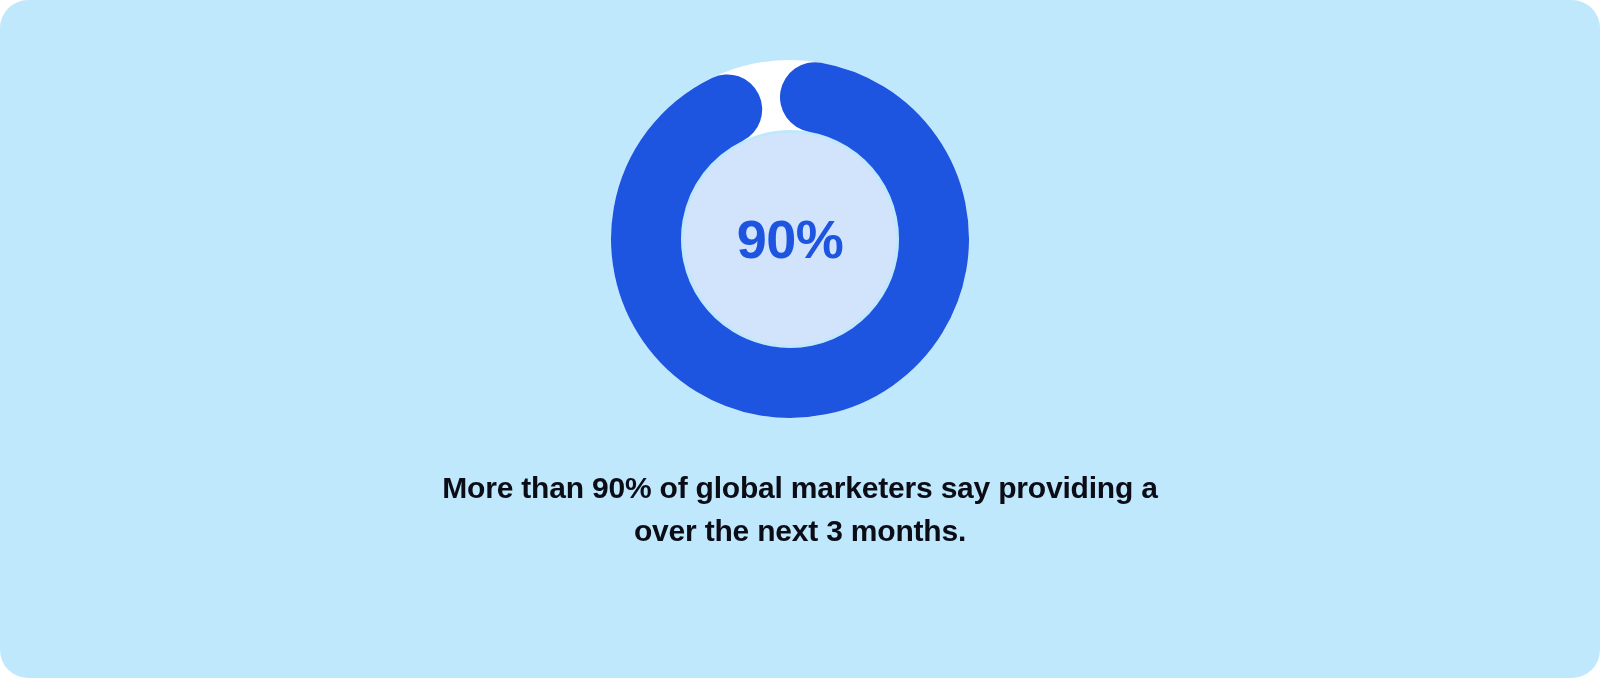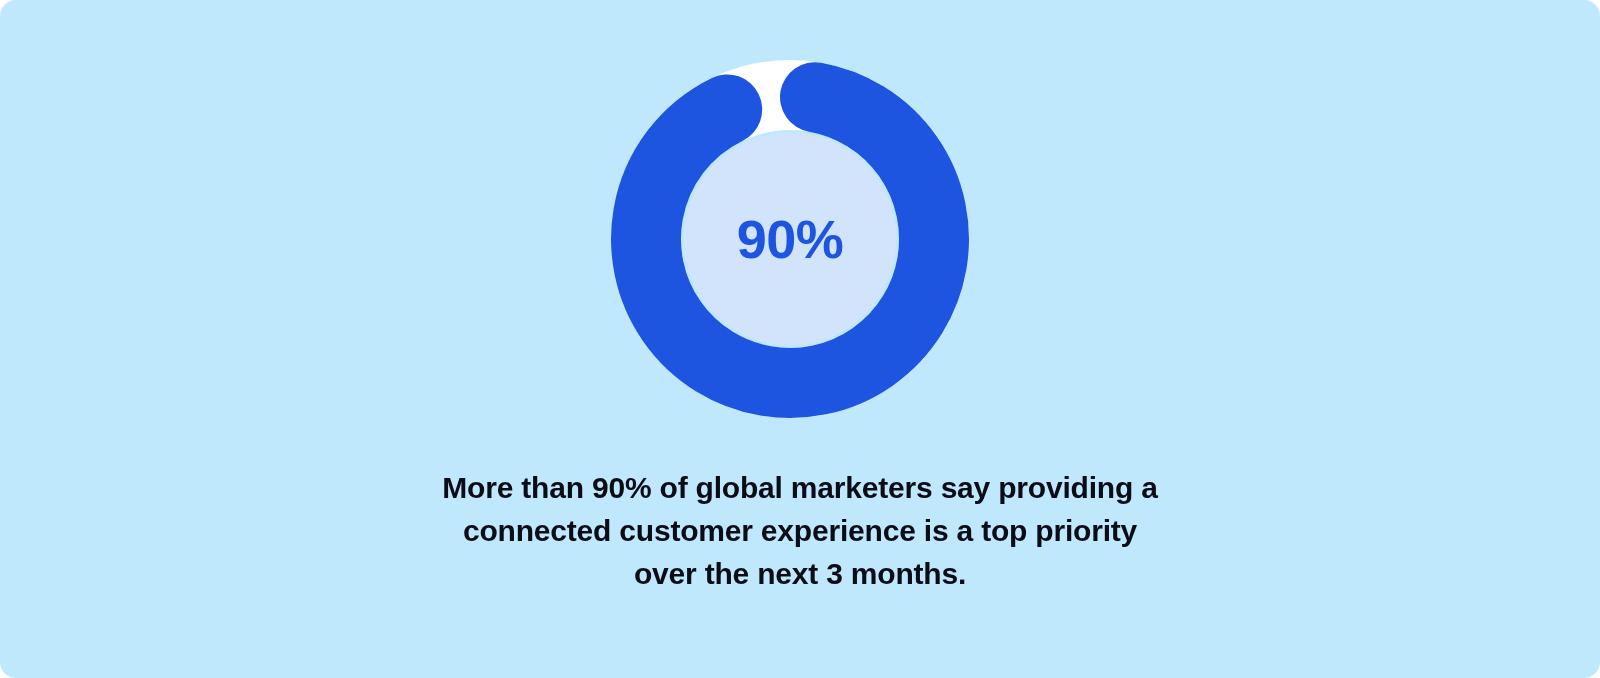--- a/index.html
+++ b/index.html
@@ -13,21 +13,21 @@
     overflow: hidden;
     font-family: "Liberation Sans", sans-serif;
   }
 
   .infographic-card {
     position: relative;
     width: 1600px;
     height: 678px;
     box-sizing: border-box;
     background: #bfe8fd;
-    border-radius: 16px;
+    border-radius: 28px;
     overflow: hidden;
   }
 
   .chart-area {
     position: absolute;
     left: 0;
     top: 0;
     width: 1600px;
     height: 440px;
   }
@@ -98,17 +98,16 @@
 
         <circle cx="179" cy="179" r="106" fill="#d2e4fb"></circle>
       </svg>
 
       <div class="donut-center-label">90%</div>
     </div>
   </div>
 
   <div class="caption">
     <span class="caption-line">More than 90% of global marketers say providing a</span>
-    <span class="caption-line">connected customer experience is a top priority</span>
     <span class="caption-line">over the next 3 months.</span>
   </div>
 
 </div>
 
 </body></html>

